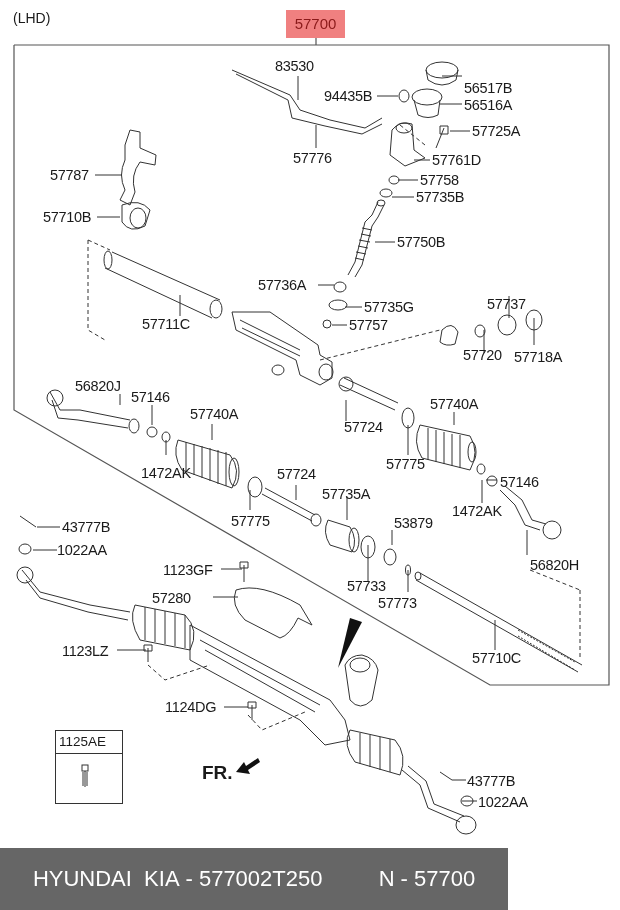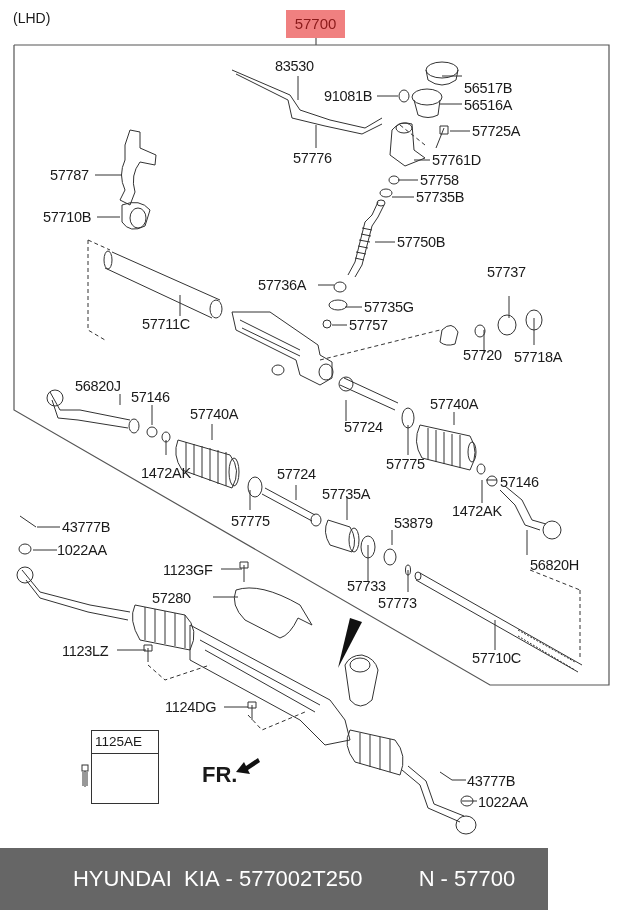--- a/index.html
+++ b/index.html
@@ -1,24 +1,24 @@
 <!DOCTYPE html>
 <html><head>
 <meta charset="utf-8">
 <style>
   html, body { margin: 0; padding: 0; background: #ffffff; }
   body { width: 620px; height: 910px; position: relative; overflow: hidden; font-family: "Liberation Sans", sans-serif; }
   #diagram { position: absolute; left: 0; top: 0; width: 620px; height: 848px; }
   .lbl { position: absolute; font-size: 14.5px; color: #1a1a1a; white-space: nowrap; line-height: 16px; letter-spacing: -0.3px; }
   .lhd { position: absolute; left: 13px; top: 10px; font-size: 14px; color: #1a1a1a; }
   .main-tag { position: absolute; left: 286px; top: 10px; width: 59px; height: 28px; background: #f08080; color: #8b1a1a; font-size: 15px; line-height: 28px; text-align: center; }
-  .inset { position: absolute; left: 55px; top: 730px; width: 66px; height: 72px; border: 1px solid #333; margin-left: 36px; }
+  .inset { position: absolute; left: 55px; top: 730px; width: 66px; height: 72px; border: 1px solid #333; }
   .inset-head { height: 22px; border-bottom: 1px solid #333; font-size: 13.5px; line-height: 22px; padding-left: 3px; color: #1a1a1a; }
-  .fr { position: absolute; left: 202px; top: 762px; font-size: 22px; font-weight: bold; color: #1a1a1a; }
-  .footer { position: absolute; left: 0; top: 848px; width: 508px; height: 62px; background: #666666; color: #ffffff; font-size: 22px; line-height: 62px; text-align: center; padding-left: 40px; }
+  .fr { position: absolute; left: 202px; top: 762px; font-size: 19px; font-weight: bold; color: #1a1a1a; }
+  .footer { position: absolute; left: 0; top: 848px; width: 508px; height: 62px; background: #666666; color: #ffffff; font-size: 22px; line-height: 62px; text-align: center; }
   .footer span { margin: 0 6px; }
 </style>
 </head>
 <body>
 
 <svg id="diagram" viewBox="0 0 620 848" xmlns="http://www.w3.org/2000/svg">
   <g fill="none" stroke="#333" stroke-width="1">
 
     <path d="M316 38 V45 M14 45 H609 V685 H490 L14 410 V45" stroke="#555" stroke-width="1.2"></path>
 
@@ -207,33 +207,33 @@
   <g fill="none" stroke="#333">
     <rect x="82" y="765" width="6" height="6"></rect>
     <path d="M85 771 V787 M83 772 V786 M87 772 V786"></path>
   </g>
 </svg>
 
 <div class="lhd">(LHD)</div>
 <div class="main-tag">57700</div>
 
 <div class="lbl" style="left:275px;top:58px">83530</div>
-<div class="lbl" style="left:324px;top:88px">91081B</div>
+<div class="lbl" style="left:324px;top:88px">94435B</div>
 <div class="lbl" style="left:464px;top:80px">56517B</div>
 <div class="lbl" style="left:464px;top:97px">56516A</div>
 <div class="lbl" style="left:472px;top:123px">57725A</div>
 <div class="lbl" style="left:293px;top:150px">57776</div>
 <div class="lbl" style="left:432px;top:152px">57761D</div>
 <div class="lbl" style="left:50px;top:167px">57787</div>
 <div class="lbl" style="left:420px;top:172px">57758</div>
 <div class="lbl" style="left:416px;top:189px">57735B</div>
 <div class="lbl" style="left:43px;top:209px">57710B</div>
 <div class="lbl" style="left:397px;top:234px">57750B</div>
 <div class="lbl" style="left:258px;top:277px">57736A</div>
-<div class="lbl" style="left:487px;top:264px">57737</div>
+<div class="lbl" style="left:487px;top:296px">57737</div>
 <div class="lbl" style="left:364px;top:299px">57735G</div>
 <div class="lbl" style="left:142px;top:316px">57711C</div>
 <div class="lbl" style="left:349px;top:317px">57757</div>
 <div class="lbl" style="left:463px;top:347px">57720</div>
 <div class="lbl" style="left:514px;top:349px">57718A</div>
 <div class="lbl" style="left:75px;top:378px">56820J</div>
 <div class="lbl" style="left:131px;top:389px">57146</div>
 <div class="lbl" style="left:190px;top:406px">57740A</div>
 <div class="lbl" style="left:430px;top:396px">57740A</div>
 <div class="lbl" style="left:344px;top:419px">57724</div>

